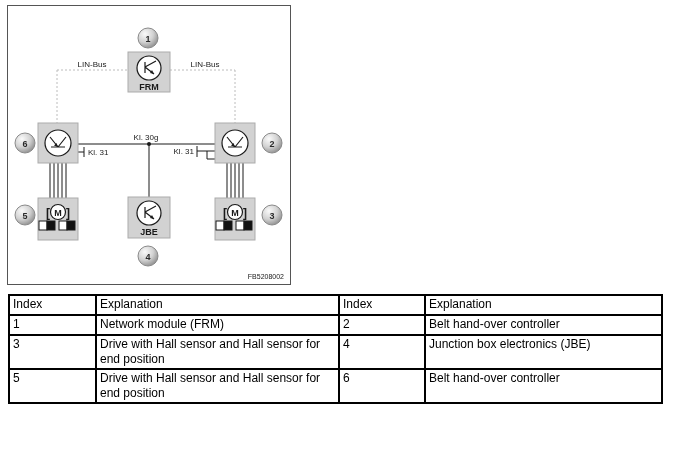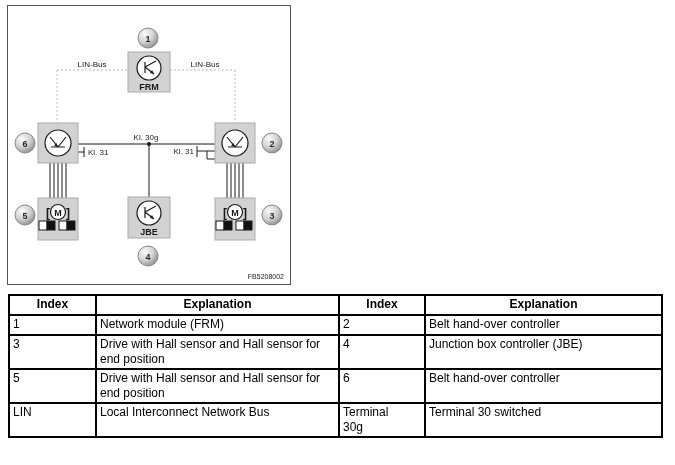--- a/index.html
+++ b/index.html
@@ -10,21 +10,21 @@
   .diagram-frame{position:absolute;left:7px;top:5px;width:282px;height:278px;
                  border:1px solid #555;background:#fff;}
   .diagram-frame svg{display:block;}
   .dia-label{font-family:"Liberation Sans",sans-serif;fill:#1a1a1a;}
 
   
   table.legend{position:absolute;left:8px;top:294px;border-collapse:collapse;
                table-layout:fixed;width:653px;font-size:12px;line-height:15px;}
   table.legend td{border:2px solid #000;vertical-align:top;padding:1px 3px 1px 3px;
                   white-space:pre-line;overflow:hidden;}
-  table.legend tr.hdr td{font-weight:bold;text-align:center;}
+  table.legend tr.hdr td{font-weight:normal;}
   tr.h20{height:20px;} tr.h34{height:34px;}
 </style>
 </head>
 <body>
 
 <div id="page">
 
   <div class="diagram-frame">
     <svg width="280" height="276" viewBox="0 0 280 276">
       <defs>
@@ -186,31 +186,24 @@
     <tr class="h20">
       <td>1</td>
       <td>Network module (FRM)</td>
       <td>2</td>
       <td>Belt hand-over controller</td>
     </tr>
     <tr class="h34">
       <td>3</td>
       <td>Drive with Hall sensor and Hall sensor for end position</td>
       <td>4</td>
-      <td>Junction box controller (JBE)</td>
+      <td>Junction box electronics (JBE)</td>
     </tr>
     <tr class="h34">
       <td>5</td>
       <td>Drive with Hall sensor and Hall sensor for end position</td>
       <td>6</td>
       <td>Belt hand-over controller</td>
     </tr>
-    <tr class="h34">
-      <td>LIN</td>
-      <td>Local Interconnect Network Bus</td>
-      <td>Terminal
-30g</td>
-      <td>Terminal 30 switched</td>
-    </tr>
   </tbody>
     </table>
 
 </div>
 
 </body></html>

